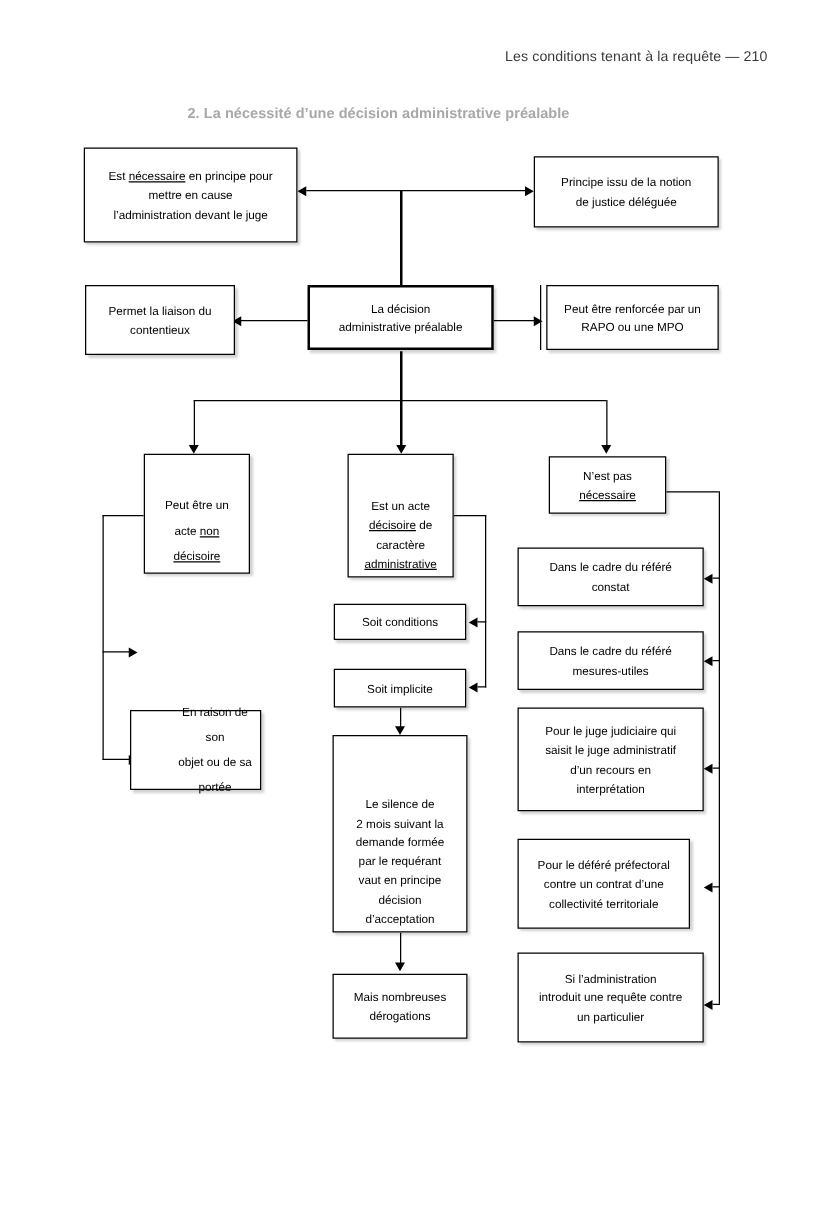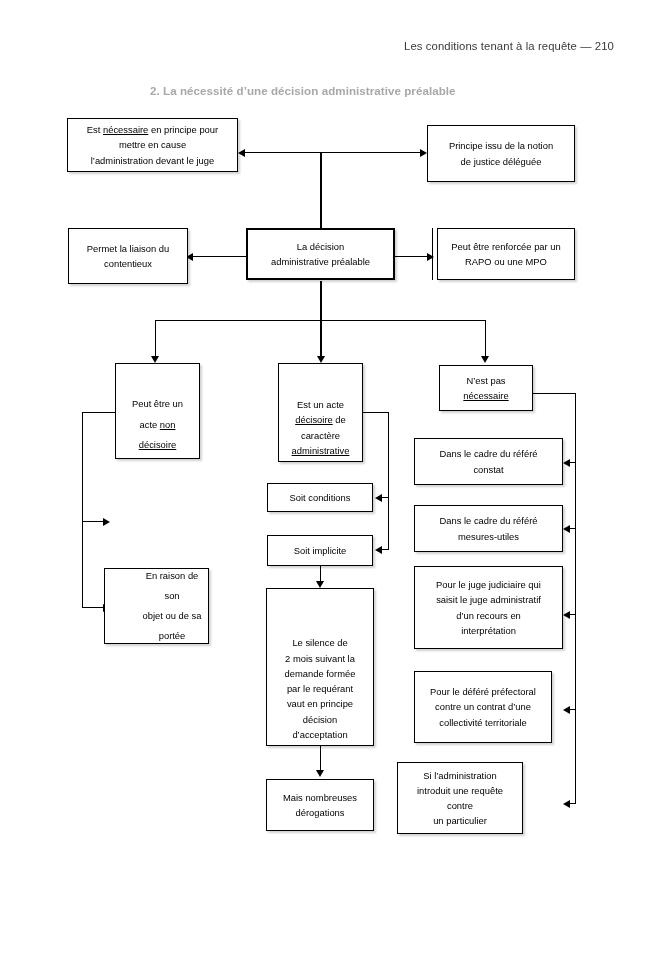--- a/index.html
+++ b/index.html
@@ -121,21 +121,21 @@
 
   <div class="ln h" style="left:570px;top:614px;width:6px;"></div>
   <div class="ar ar-l" style="left:563px;top:610.5px;"></div>
 
   <div class="ln h" style="left:570px;top:709px;width:6px;"></div>
   <div class="ar ar-l" style="left:563px;top:705.5px;"></div>
 
   <div class="ln h" style="left:570px;top:803px;width:6px;"></div>
   <div class="ar ar-l" style="left:563px;top:799.5px;"></div>
 
-  <div class="box" style="left:67px;top:118px;width:171px;height:54px;">
+  <div class="box" style="left:67px;top:118px;width:171px;height:76px;">
     <span>Est <u>nécessaire</u> en principe pour<br>mettre en cause<br>l’administration devant le juge</span>
   </div>
 
   <div class="box" style="left:427px;top:125px;width:148px;height:57px;">
     <span>Principe issu de la notion<br>de justice déléguée</span>
   </div>
 
   <div class="box" style="left:68px;top:228px;width:120px;height:56px;">
     <span>Permet la liaison du<br>contentieux</span>
   </div>
@@ -154,21 +154,21 @@
 
   <div class="box top-al" style="left:278px;top:363px;width:85px;height:99px;">
     <span>Est un acte<br><u>décisoire</u> de<br>caractère<br><u>administrative</u></span>
   </div>
 
   <div class="box" style="left:439px;top:365px;width:94px;height:46px;">
     <span>N’est pas<br><u>nécessaire</u></span>
   </div>
 
 
-  <div class="box lh-wide" style="left:104px;top:568px;width:105px;height:76px;padding-left:36px;">
+  <div class="box lh-wide" style="left:104px;top:568px;width:105px;height:64px;padding-left:36px;">
     <span>En raison de son<br>objet ou de sa<br>portée</span>
   </div>
 
   <div class="box" style="left:267px;top:483px;width:106px;height:29px;">
     <span>Soit conditions</span>
   </div>
 
   <div class="box" style="left:267px;top:535px;width:106px;height:31px;">
     <span>Soit implicite</span>
   </div>
@@ -190,17 +190,17 @@
   </div>
 
   <div class="box" style="left:414px;top:566px;width:149px;height:83px;">
     <span>Pour le juge judiciaire qui<br>saisit le juge administratif<br>d’un recours en<br>interprétation</span>
   </div>
 
   <div class="box" style="left:414px;top:671px;width:138px;height:72px;">
     <span>Pour le déféré préfectoral<br>contre un contrat d’une<br>collectivité territoriale</span>
   </div>
 
-  <div class="box" style="left:397px;top:762px;width:126px;height:72px;">
+  <div class="box" style="left:414px;top:762px;width:149px;height:72px;">
     <span>Si l’administration<br>introduit une requête contre<br>un particulier</span>
   </div>
 
 </div>
 
 </body></html>

